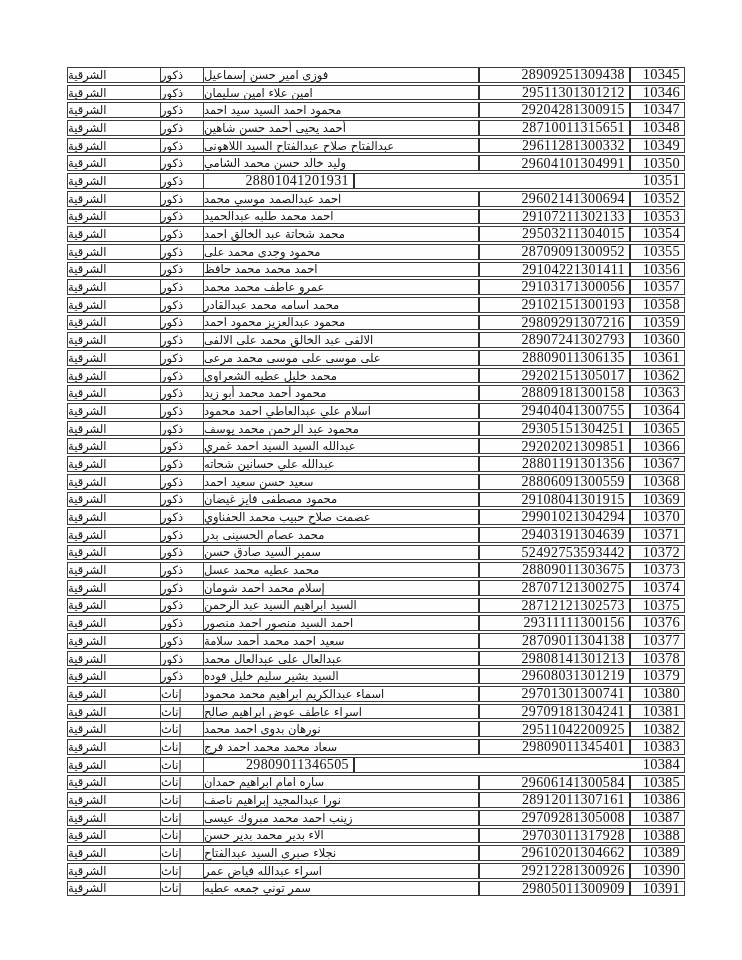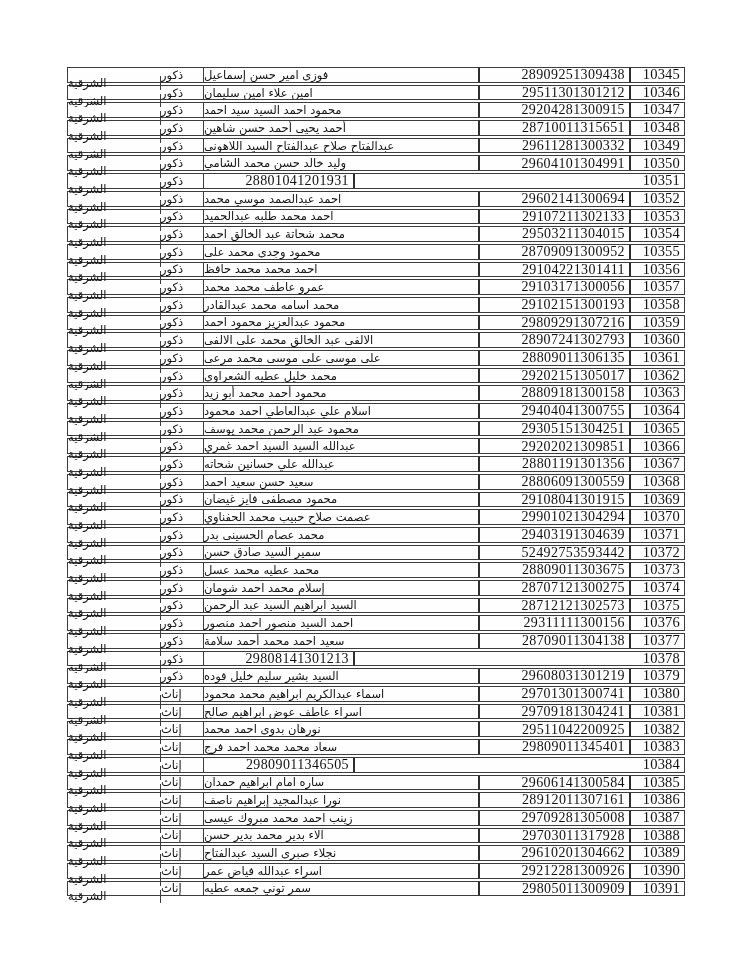--- a/index.html
+++ b/index.html
@@ -17,21 +17,21 @@
   .row{
     display:flex;box-sizing:border-box;height:15.7px;margin-bottom:2px;
     border:1px solid #3c3c3c;background:#fffefe;
   }
   .cell{
     box-sizing:border-box;display:flex;align-items:center;justify-content:flex-end;
     overflow:hidden;white-space:nowrap;height:100%;
   }
   .gov{
     width:93px;border-right:1px solid #3c3c3c;
-    font-size:11.5px;padding-right:4px;direction:rtl;margin-top:8px;
+    font-size:11.5px;padding-right:4px;direction:rtl;
   }
   .gender{
     width:43px;border-right:1px solid #3c3c3c;
     font-size:11.5px;padding-right:3px;direction:rtl;
   }
   .name{
     width:276px;border-right:2px solid #2e2e2e;
     font-size:11.5px;padding-right:3px;direction:rtl;
   }
   .nid{
@@ -311,20 +311,21 @@
     <div class="cell gov">الشرقية</div>
     <div class="cell gender">ذكور</div>
     <div class="cell name">سعيد احمد محمد أحمد سلامة</div>
     <div class="cell nid">28709011304138</div>
     <div class="cell serial">10377</div>
   </div>
 
   <div class="row">
     <div class="cell gov">الشرقية</div>
     <div class="cell gender">ذكور</div>
+    <div class="cell name">عبدالعال علي عبدالعال محمد</div>
     <div class="cell nid">29808141301213</div>
     <div class="cell serial">10378</div>
   </div>
 
   <div class="row">
     <div class="cell gov">الشرقية</div>
     <div class="cell gender">ذكور</div>
     <div class="cell name">السيد بشير سليم خليل فوده</div>
     <div class="cell nid">29608031301219</div>
     <div class="cell serial">10379</div>

